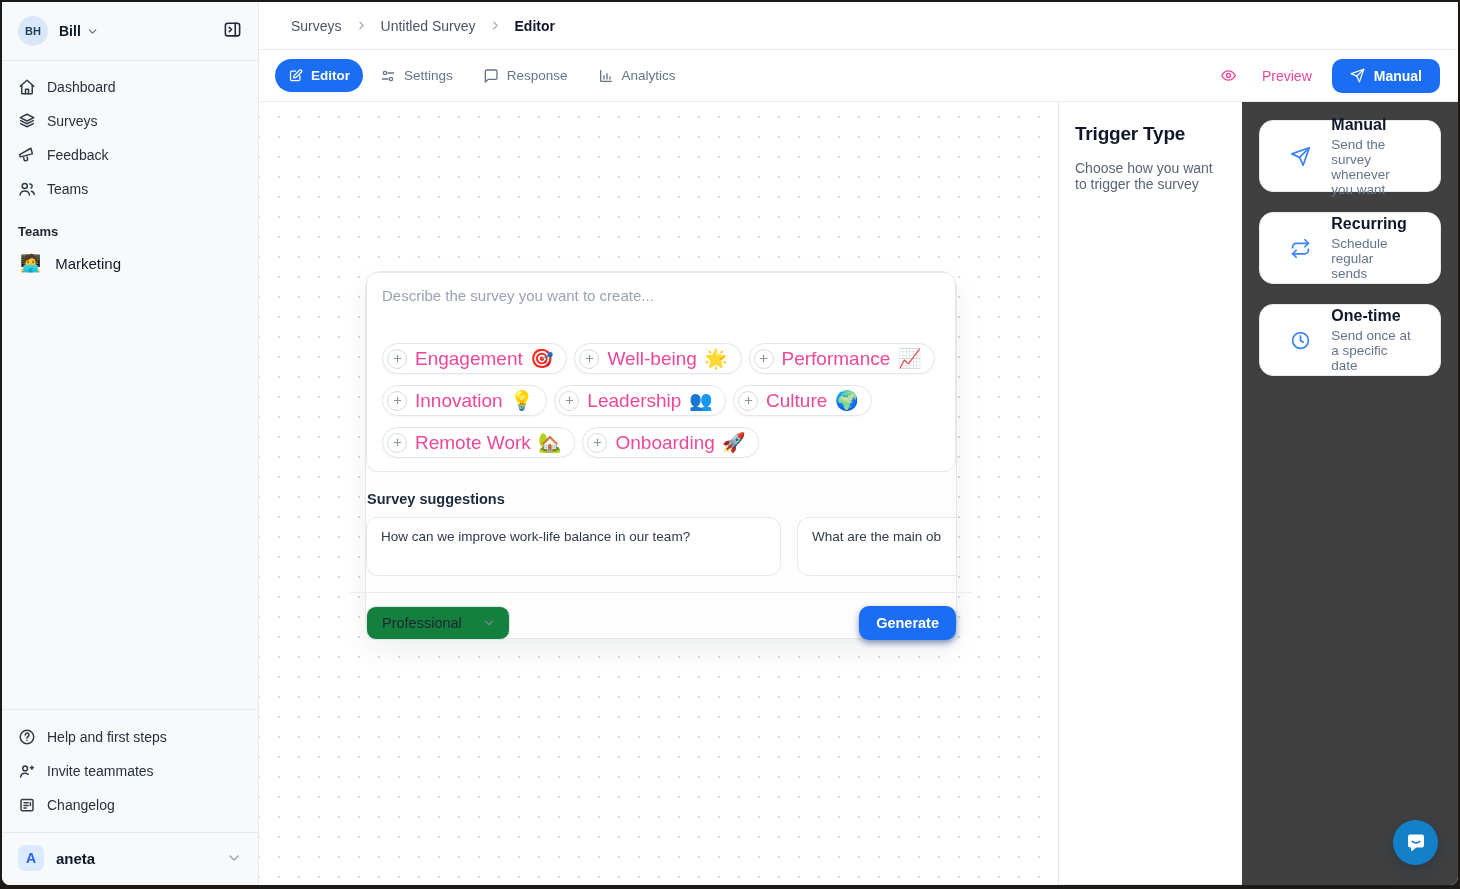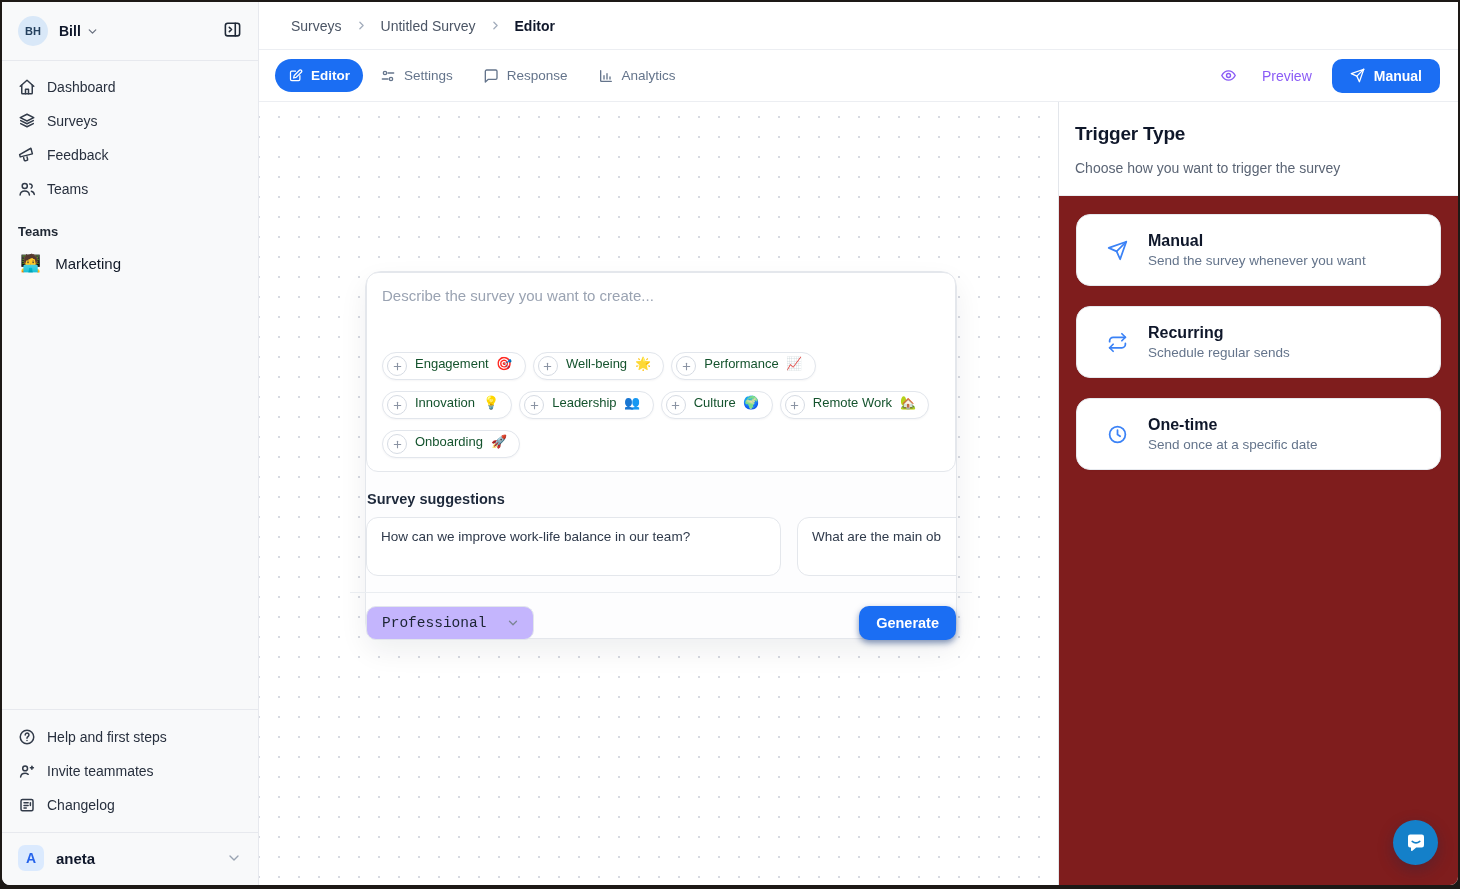--- a/index.html
+++ b/index.html
@@ -94,21 +94,21 @@
     display:flex;align-items:center;gap:8px;border:none;background:none;
     font-size:13.5px;color:var(--text-gray);padding:9px 13px;border-radius:999px;
     cursor:pointer;font-family:inherit;
   }
   .tab + .tab{margin-left:4px;}
   .tab.active{background:var(--accent);color:#fff;font-weight:600;}
   .tab .ic{display:flex;}
   .toolbar-right{margin-left:auto;display:flex;align-items:center;gap:10px;}
   .preview-btn{
     display:flex;align-items:center;gap:25px;border:none;background:none;
-    font-size:14px;color:#8b5cf6;cursor:pointer;padding:8px 10px;font-family:inherit;
+    font-size:14px;color:#ec4899;cursor:pointer;padding:8px 10px;font-family:inherit;
   }
   .publish-btn{
     display:flex;align-items:center;gap:9px;border:none;cursor:pointer;
     background:var(--accent);color:#fff;font-size:14px;font-weight:600;
     padding:9px 18px;border-radius:10px;font-family:inherit;
   }
 
   .content{flex:1;display:flex;min-height:0;}
 
   
@@ -122,58 +122,58 @@
     background:#fdfdfe;border:1px solid var(--border-soft);border-radius:16px;
     box-shadow:0 12px 28px rgba(15,23,42,.07);
   }
   .input-card{
     background:#fff;border:1px solid var(--border-soft);border-radius:12px;
     height:200px;padding:14px 15px 13px;display:flex;flex-direction:column;cursor:text;
   }
   .placeholder{font-size:15px;color:#9aa3b2;}
   .chips{margin-top:auto;display:flex;flex-wrap:wrap;gap:11px 7px;}
   .chip{
-    display:inline-flex;gap:8px;cursor:pointer;
+    display:inline-flex;align-items:center;gap:8px;cursor:pointer;
     border:1px solid #e2e6ec;background:#fff;border-radius:999px;
-    padding:3px 12px 3px 4px;font-size:13px;color:#14532d;font-family:inherit;
+    padding:3px 12px 3px 4px;font-size:19px;color:#ec4899;font-family:inherit;
     box-shadow:0 1px 2px rgba(15,23,42,.04);
   }
   .chip .plus{
     width:20px;height:20px;flex:none;border:1px solid #d6dbe3;border-radius:50%;
     color:#8a93a3;display:grid;place-items:center;
   }
   .sug-title{margin:19px 0 10px 1px;font-size:14.5px;font-weight:700;color:#1e293b;}
   .sug-row{display:flex;gap:16px;overflow:hidden;border-radius:0;margin-top:6px;}
   .sug-card{
     flex:none;height:59px;background:#fff;cursor:pointer;
     border:1px solid var(--border-soft);border-radius:12px;
     padding:11px 14px;font-size:13.5px;color:#2f3a4b;white-space:nowrap;
   }
   .sug-card.c1{width:415px;}
   .sug-card.c2{width:320px;}
   .composer-footer{
     margin:16px -16px -16px;border-top:1px solid #eaedf1;
     padding:13px 16px 14px;display:flex;align-items:center;justify-content:space-between;
   }
   .tone-select{
-    display:flex;align-items:center;gap:20px;cursor:pointer;background:#c4b5fd;
+    display:flex;align-items:center;gap:20px;cursor:pointer;background:#15803d;
     border:1px solid #e2e6ec;border-radius:10px;padding:8px 13px 8px 15px;
-    font-size:14.5px;color:#1b2433;font-family:Liberation Mono, monospace;
+    font-size:14.5px;color:#1b2433;font-family:Liberation Sans, sans-serif;
   }
   .tone-select .chev{color:#7b8494;display:flex;}
   .generate-btn{
     border:none;cursor:pointer;background:var(--accent);color:#fff;
     font-size:14.5px;font-weight:600;padding:9px 17px;border-radius:10px;
     font-family:inherit;box-shadow:0 3px 6px rgba(7,43,114,.5);margin-left:17px;
   }
 
   
   .trigger-panel{
-    width:400px;flex:none;border-left:1px solid #e3e6eb;background:#7f1d1d;
-    display:flex;flex-direction:column;
+    width:400px;flex:none;border-left:1px solid #e3e6eb;background:#404040;
+    display:flex;flex-direction:row;
   }
   .tp-header{background:#fff;padding:21px 16px 19px;border-bottom:1px solid #eceef2;}
   .tp-title{font-size:19px;font-weight:700;color:var(--text-dark);letter-spacing:-.2px;}
   .tp-sub{margin-top:15px;font-size:14px;color:#5b6575;}
   .tp-body{padding:18px 17px;display:flex;flex-direction:column;gap:20px;}
   .tp-option{
     display:flex;align-items:center;gap:20px;height:72px;cursor:pointer;
     background:#fff;border:1px solid #e6e9ee;border-radius:14px;
     padding:0 28px 0 30px;box-shadow:0 1px 2px rgba(15,23,42,.03);
   }

